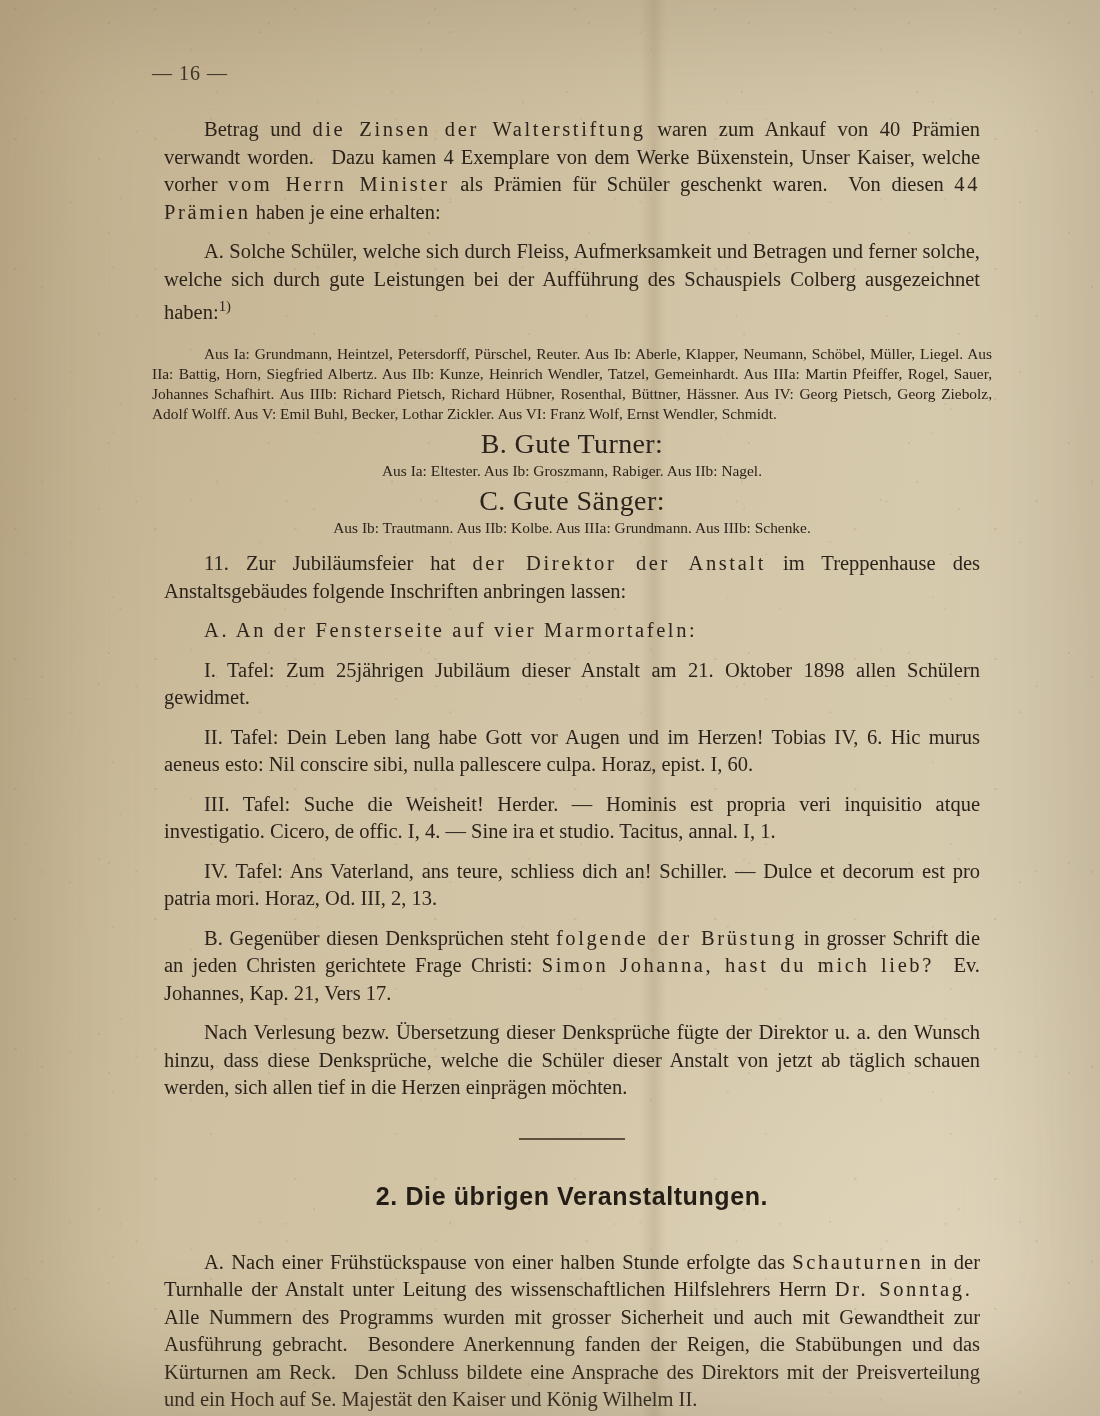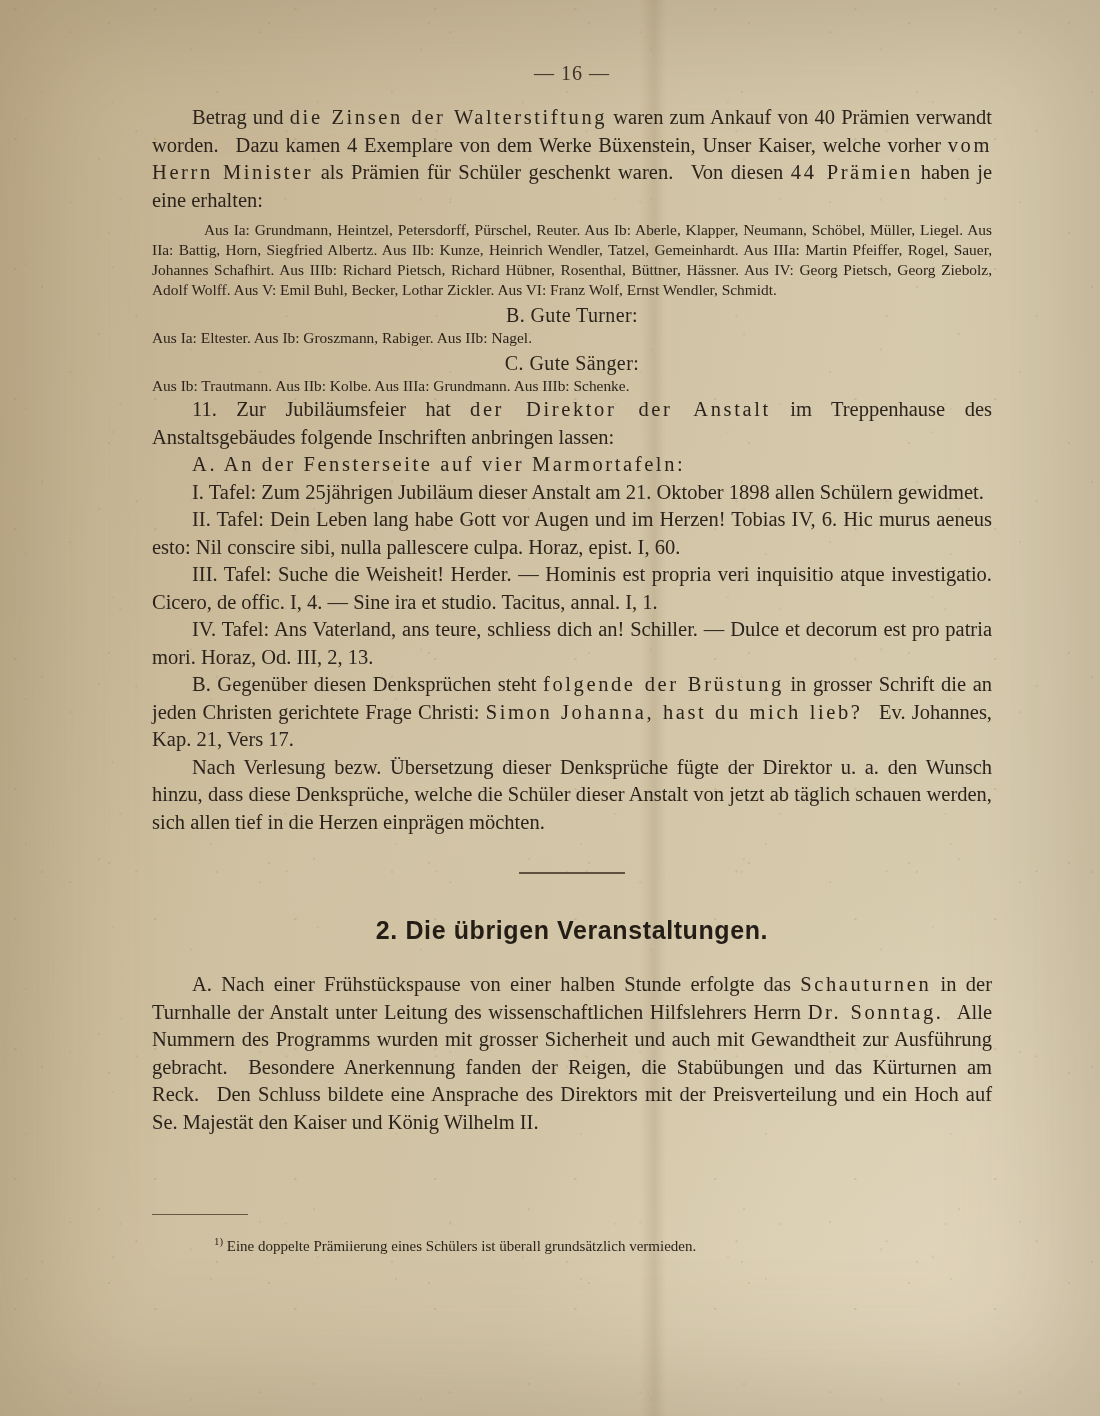--- a/index.html
+++ b/index.html
@@ -65,56 +65,55 @@
     left: 152px;
     top: 0;
     width: 840px;
   }
 
   .folio {
     position: absolute;
     top: 62px;
     left: 0;
     width: 840px;
-    text-align: center;
     font-size: 20px;
     letter-spacing: 1px;
     color: #3a3026;
   }
 
   .body {
     position: absolute;
     top: 104px;
     left: 0;
     width: 840px;
   }
 
   p.t {
-    margin: 0;
+    margin: 12px;
     font-size: 20.5px;
     line-height: 27.5px;
     text-align: justify;
     text-justify: inter-word;
     color: #2c241c;
   }
   p.t.ind { text-indent: 40px; }
 
   p.small {
     margin: 0;
     font-size: 15.4px;
     line-height: 20px;
     text-align: justify;
     color: #2c241c;
   }
   p.small.ind { text-indent: 52px; }
-  p.small.ctr { text-indent: 0; }
+  p.small.ctr { text-align: center; text-indent: 0; }
 
   h3.sub {
     margin: 4px 0 1px 0;
-    font-size: 20px;
+    font-size: 28px;
     font-weight: normal;
     text-align: center;
     letter-spacing: 0.4px;
     color: #2c241c;
   }
 
   .sp { letter-spacing: 2.6px; }
   .gap-b { height: 6px; }
 
   .rule {
@@ -163,20 +162,21 @@
   <div id="fold"></div>
 
   <div id="content">
 
     <div class="folio">—  16  —</div>
 
     <div class="body">
 
       <p class="t ind">Betrag und <span class="sp">die Zinsen der Walterstiftung</span> waren zum Ankauf von 40 Prämien verwandt worden.  Dazu kamen 4 Exemplare von dem Werke Büxenstein, Unser Kaiser, welche vorher <span class="sp">vom Herrn Minister</span> als Prämien für Schüler geschenkt waren.  Von diesen <span class="sp">44 Prämien</span> haben je eine erhalten:</p>
 
+      <p class="t ind"><span>A. Solche Schüler, welche sich durch Fleiss, Aufmerksamkeit und Betragen und ferner solche, welche sich durch gute Leistungen bei der Aufführung des Schauspiels Colberg ausgezeichnet haben:</span><sup class="fnm">1)</sup></p>
 
       <div class="gap-b"></div>
 
       <p class="small ind">Aus Ia: Grundmann, Heintzel, Petersdorff, Pürschel, Reuter.  Aus Ib:  Aberle, Klapper, Neumann, Schöbel, Müller, Liegel.  Aus IIa:  Battig, Horn, Siegfried Albertz.  Aus IIb:  Kunze, Heinrich Wendler, Tatzel, Gemeinhardt.  Aus IIIa:  Martin Pfeiffer, Rogel, Sauer, Johannes Schafhirt.  Aus IIIb:  Richard Pietsch, Richard Hübner, Rosenthal, Büttner, Hässner.  Aus IV:  Georg Pietsch, Georg Ziebolz, Adolf Wolff.  Aus V:  Emil Buhl, Becker, Lothar Zickler.  Aus VI:  Franz Wolf, Ernst Wendler, Schmidt.</p>
 
       <h3 class="sub">B. Gute Turner:</h3>
       <p class="small ctr">Aus Ia:  Eltester.  Aus Ib:  Groszmann, Rabiger.  Aus IIb:  Nagel.</p>
 
       <h3 class="sub">C. Gute Sänger:</h3>
       <p class="small ctr">Aus Ib:  Trautmann.  Aus IIb:  Kolbe.  Aus IIIa:  Grundmann.  Aus IIIb:  Schenke.</p>

